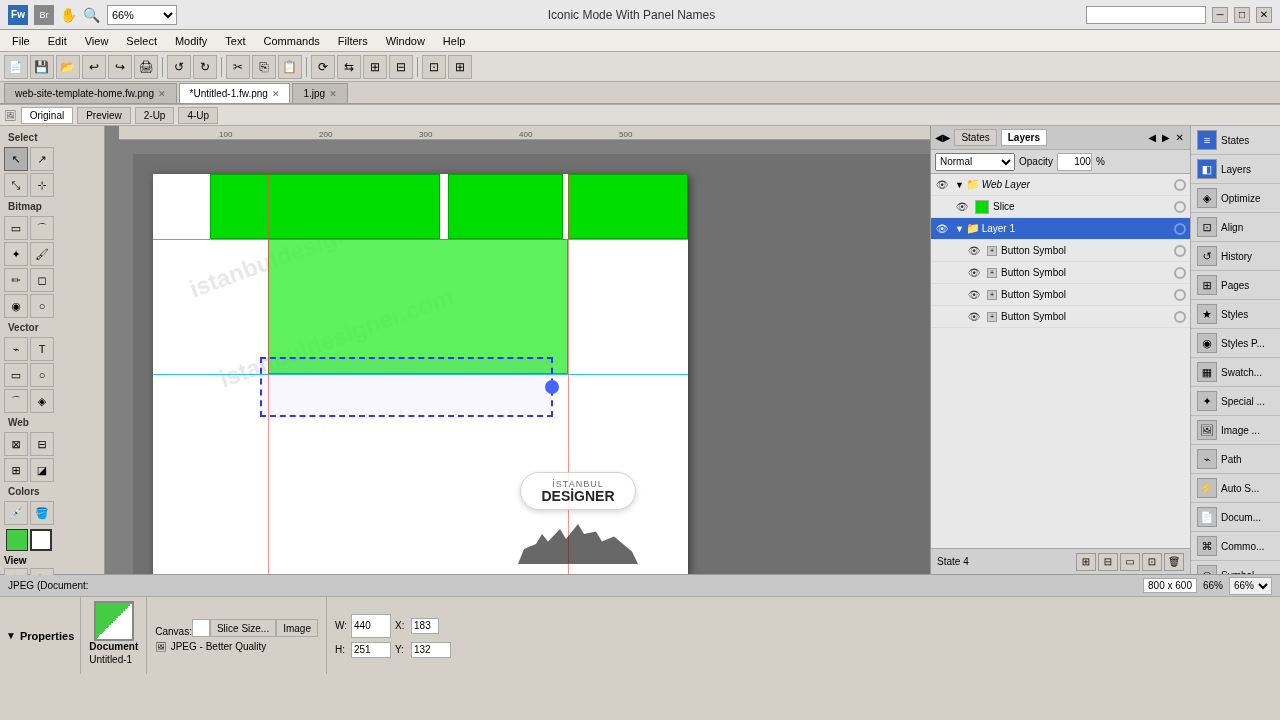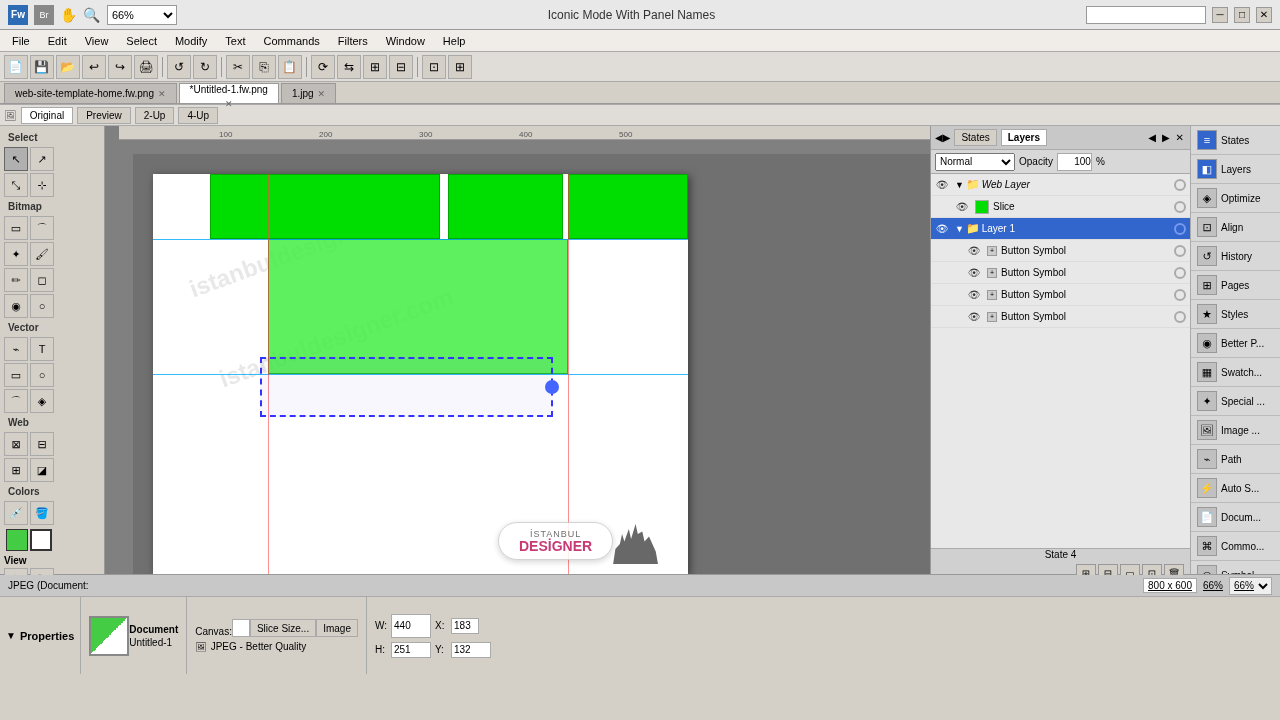--- a/index.html
+++ b/index.html
@@ -48,21 +48,21 @@
     
     .blue-handle { position: absolute; width: 14px; height: 14px; background: #3366ff; border-radius: 50%; cursor: move; }
 
     
     .guide-h { position: absolute; left: 0; right: 0; height: 1px; background: #00aaff; opacity: 0.7; }
     .guide-v { position: absolute; top: 0; bottom: 0; width: 1px; background: #ff0000; opacity: 0.5; }
 
     
     #tabs-bar { background: #d4d0c8; height: 22px; display: flex; align-items: flex-end; padding: 0 4px; border-bottom: 1px solid #999; }
     .tab { height: 20px; padding: 0 10px; background: #c0bdb8; border: 1px solid #999; border-bottom: none; font-size: 10px; display: flex; align-items: center; gap: 4px; cursor: pointer; margin-right: 2px; }
-    .tab.active { background: white; flex-direction: column; }
+    .tab.active { background: white; }
     .tab-close { font-size: 9px; color: #666; cursor: pointer; }
 
     
     #view-tabs { background: #e0ddd8; height: 22px; display: flex; align-items: center; padding: 0 4px; border-top: 1px solid #aaa; border-bottom: 1px solid #aaa; gap: 4px; }
     .view-tab { padding: 2px 8px; font-size: 10px; border: 1px solid #aaa; background: #d4d0c8; cursor: pointer; }
     .view-tab.active { background: white; }
 
     
     #right-panels { width: 300px; display: flex; flex-direction: column; border-left: 1px solid #999; }
     .panel-header { background: #c8c8c8; height: 24px; display: flex; align-items: center; padding: 0 6px; border-bottom: 1px solid #aaa; gap: 4px; }
@@ -86,21 +86,21 @@
     .fr-item { display: flex; align-items: center; padding: 4px 6px; border-bottom: 1px solid #bbb; cursor: pointer; gap: 4px; font-size: 10px; }
     .fr-icon { width: 20px; height: 20px; background: #c0c0c0; border: 1px solid #999; display: flex; align-items: center; justify-content: center; font-size: 11px; }
     .fr-item.active .fr-icon { background: #3366cc; color: white; }
 
     
     #bottom-bar { height: 100px; background: #d4d0c8; border-top: 1px solid #999; display: flex; flex-direction: column; }
     #status-bar { height: 22px; background: #c8c8c8; display: flex; align-items: center; padding: 0 8px; gap: 8px; font-size: 10px; border-bottom: 1px solid #aaa; }
     #properties-bar { flex: 1; display: flex; gap: 0; }
     .prop-input { width: 50px; height: 16px; border: 1px solid #aaa; font-size: 10px; background: white; padding: 0 2px; }
     .prop-btn { height: 18px; padding: 0 8px; font-size: 10px; background: #d4d0c8; border: 1px solid #aaa; cursor: pointer; }
-    .status-right { margin-left: auto; display: flex; align-items: center; gap: 6px; text-decoration: underline; }
+    .status-right { margin-left: auto; display: flex; align-items: center; gap: 6px; }
     .zoom-select2 { height: 18px; font-size: 10px; border: 1px solid #aaa; }
 
     
     .watermark { position: absolute; color: rgba(180,180,180,0.4); font-size: 28px; font-weight: bold; transform: rotate(-20deg); pointer-events: none; user-select: none; }
   </style>
 </head>
 <body>
 
 <div id="title-bar">
   <div class="left">
@@ -281,25 +281,25 @@
 
         <div class="guide-h" style="position:absolute;top:65px;left:0;right:0;height:1px;background:#00aaff;opacity:0.8;"></div>
         <div class="guide-h" style="position:absolute;top:200px;left:0;right:0;height:1px;background:#00aaff;opacity:0.8;"></div>
         <div class="guide-v" style="position:absolute;left:115px;top:0;bottom:0;width:1px;background:#ff4444;opacity:0.6;"></div>
         <div class="guide-v" style="position:absolute;left:415px;top:0;bottom:0;width:1px;background:#ff4444;opacity:0.6;"></div>
 
         <div class="selection-box" style="position:absolute;top:183px;left:107px;width:293px;height:60px;border:2px dashed #3333ff;background:rgba(0,0,180,0.03);"></div>
 
         <div class="blue-handle" style="position:absolute;top:206px;left:392px;width:14px;height:14px;background:#4466ff;border-radius:50%;"></div>
 
-        <div style="position:absolute;bottom:10px;right:30px;width:160px;height:130px;display:flex;flex-direction:row;align-items:flex-end;justify-content:flex-end;opacity:0.85;">
+        <div style="position:absolute;bottom:10px;right:30px;width:160px;height:130px;display:flex;flex-direction:column;align-items:center;justify-content:flex-end;opacity:0.85;">
 
           <div style="background:white;border:1px solid #ccc;border-radius:50px;padding:6px 20px;text-align:center;margin-bottom:4px;position:relative;box-shadow:0 2px 6px rgba(0,0,0,0.2);">
             <div style="font-size:9px;color:#555;letter-spacing:1px;">İSTANBUL</div>
-            <div style="font-size:14px;font-weight:bold;color:#be185d;letter-spacing:0px;line-height:1;">DESİGNER</div>
+            <div style="font-size:14px;font-weight:bold;color:#000000;letter-spacing:0px;line-height:1;">DESİGNER</div>
           </div>
 
           <div style="width:120px;height:50px;background:#222;clip-path:polygon(0% 100%, 5% 70%, 15% 60%, 20% 40%, 25% 55%, 35% 30%, 40% 50%, 50% 20%, 55% 40%, 65% 35%, 70% 55%, 80% 45%, 90% 65%, 95% 75%, 100% 100%);opacity:0.8;"></div>
         </div>
       </div>
 
     </div>
   </div>
 
   <div id="right-panels" style="width:260px;display:flex;flex-direction:column;background:#e8e8e8;border-left:1px solid #999;">
@@ -371,21 +371,21 @@
       </div>
 
       <div class="layer-item" style="display:flex;align-items:center;padding:2px 4px;height:22px;border-bottom:1px solid #ddd;font-size:10px;gap:2px;padding-left:36px;">
         <span class="eye-icon" style="color:#333;font-size:10px;">👁</span>
         <span style="width:10px;height:10px;background:#ccc;border:1px solid #999;display:flex;align-items:center;justify-content:center;font-size:7px;margin-right:2px;">+</span>
         <span style="flex:1;">Button Symbol</span>
         <span style="width:12px;height:12px;border-radius:50%;border:2px solid #aaa;display:inline-block;"></span>
       </div>
     </div>
 
-    <div class="state-footer" style="background:#d0d0d0;height:26px;display:flex;align-items:center;padding:0 6px;border-top:1px solid #aaa;gap:4px;font-size:10px;flex-direction:column;">
+    <div class="state-footer" style="background:#d0d0d0;height:26px;display:flex;align-items:center;padding:0 6px;border-top:1px solid #aaa;gap:4px;font-size:10px;">
       <span>State 4</span>
       <div style="margin-left:auto;display:flex;gap:2px;">
         <div class="state-btn">⊞</div>
         <div class="state-btn">⊟</div>
         <div class="state-btn">▭</div>
         <div class="state-btn">⊡</div>
         <div class="state-btn">🗑</div>
       </div>
     </div>
   </div>
@@ -414,21 +414,21 @@
     <div class="fr-item">
       <div class="fr-icon">⊞</div>
       <span>Pages</span>
     </div>
     <div class="fr-item">
       <div class="fr-icon">★</div>
       <span>Styles</span>
     </div>
     <div class="fr-item">
       <div class="fr-icon">◉</div>
-      <span>Better P...</span>
+      <span>Styles P...</span>
     </div>
     <div class="fr-item">
       <div class="fr-icon">▦</div>
       <span>Swatch...</span>
     </div>
     <div class="fr-item">
       <div class="fr-icon">✦</div>
       <span>Special ...</span>
     </div>
     <div class="fr-item">
@@ -470,21 +470,21 @@
       </select>
     </div>
   </div>
 
   <div id="properties-bar" style="flex:1;display:flex;gap:0;align-items:stretch;">
     <div style="padding:4px 6px;border-right:1px solid #aaa;display:flex;align-items:center;gap:4px;">
       <span style="font-size:10px;">▼</span>
       <span style="font-size:11px;font-weight:bold;">Properties</span>
     </div>
 
-    <div style="padding:4px 8px;border-right:1px solid #aaa;display:flex;align-items:center;">
+    <div style="padding:4px 8px;border-right:1px solid #aaa;display:flex;align-items:center;flex-direction:column;">
       <div style="width:40px;height:40px;background:linear-gradient(135deg,#44cc44 50%,white 50%);border:2px solid #888;"></div>
       <div style="display:flex;flex-direction:column;gap:2px;">
         <span style="font-size:10px;font-weight:bold;">Document</span>
         <span style="font-size:10px;">Untitled-1</span>
       </div>
     </div>
 
     <div style="padding:4px 8px;border-right:1px solid #aaa;display:flex;flex-direction:column;gap:4px;justify-content:center;">
       <div style="display:flex;align-items:flex-end;gap:0;">
         <span style="font-size:10px;">Canvas:</span>

